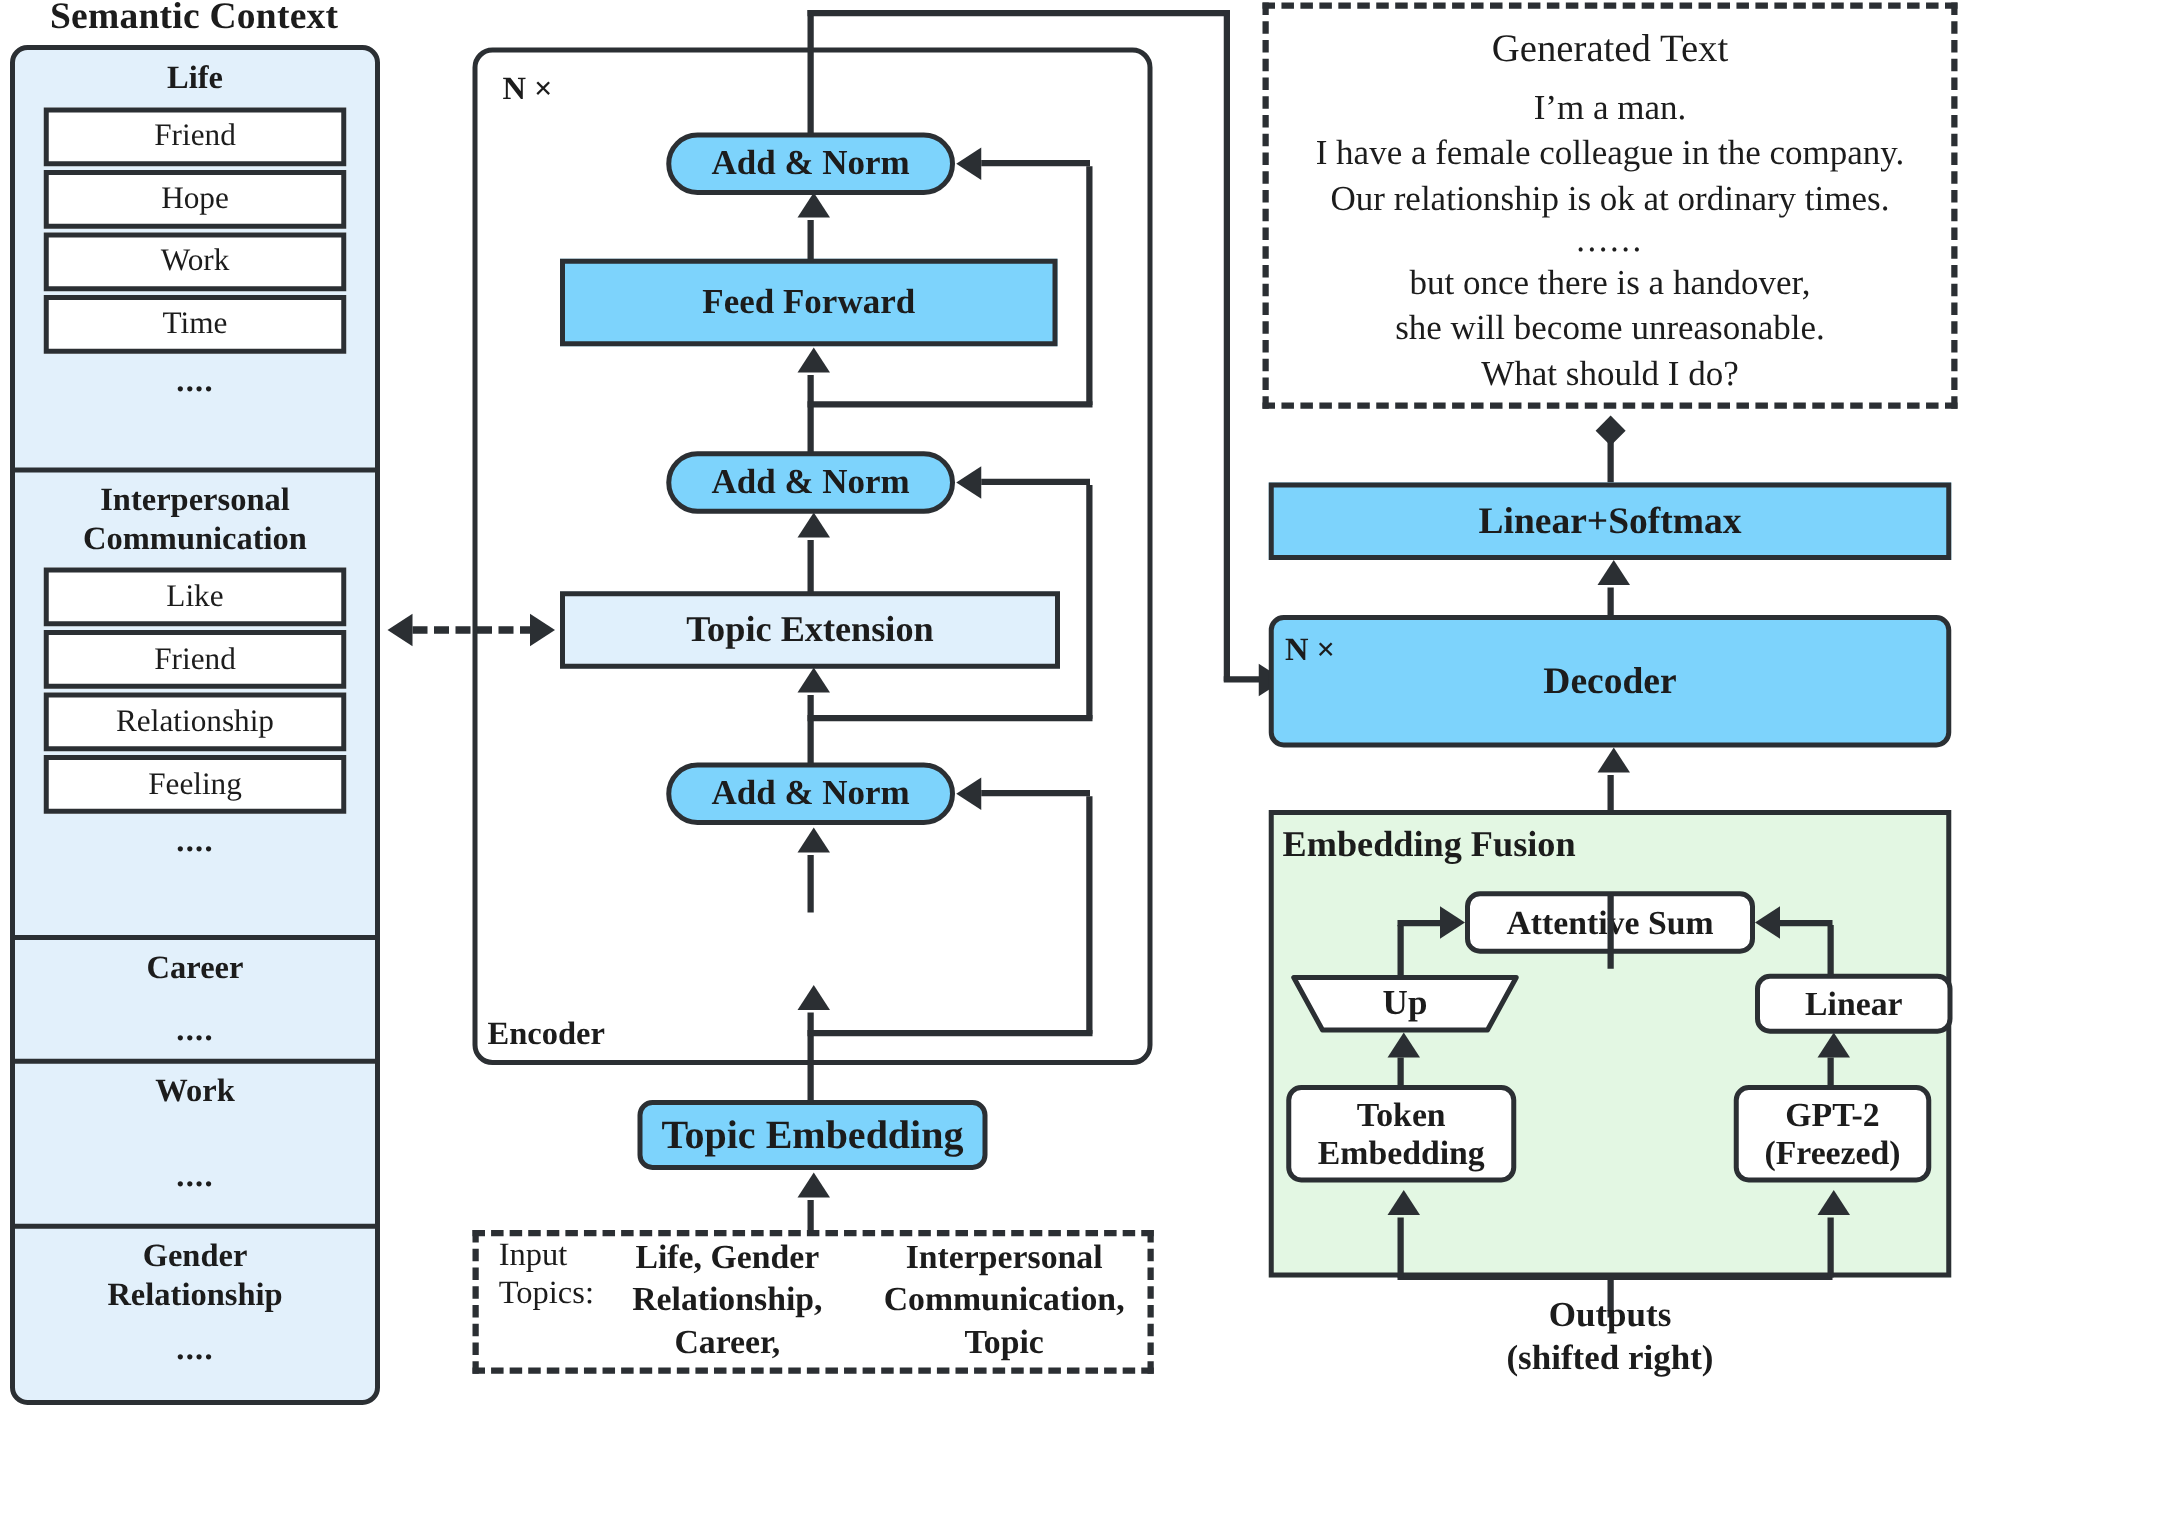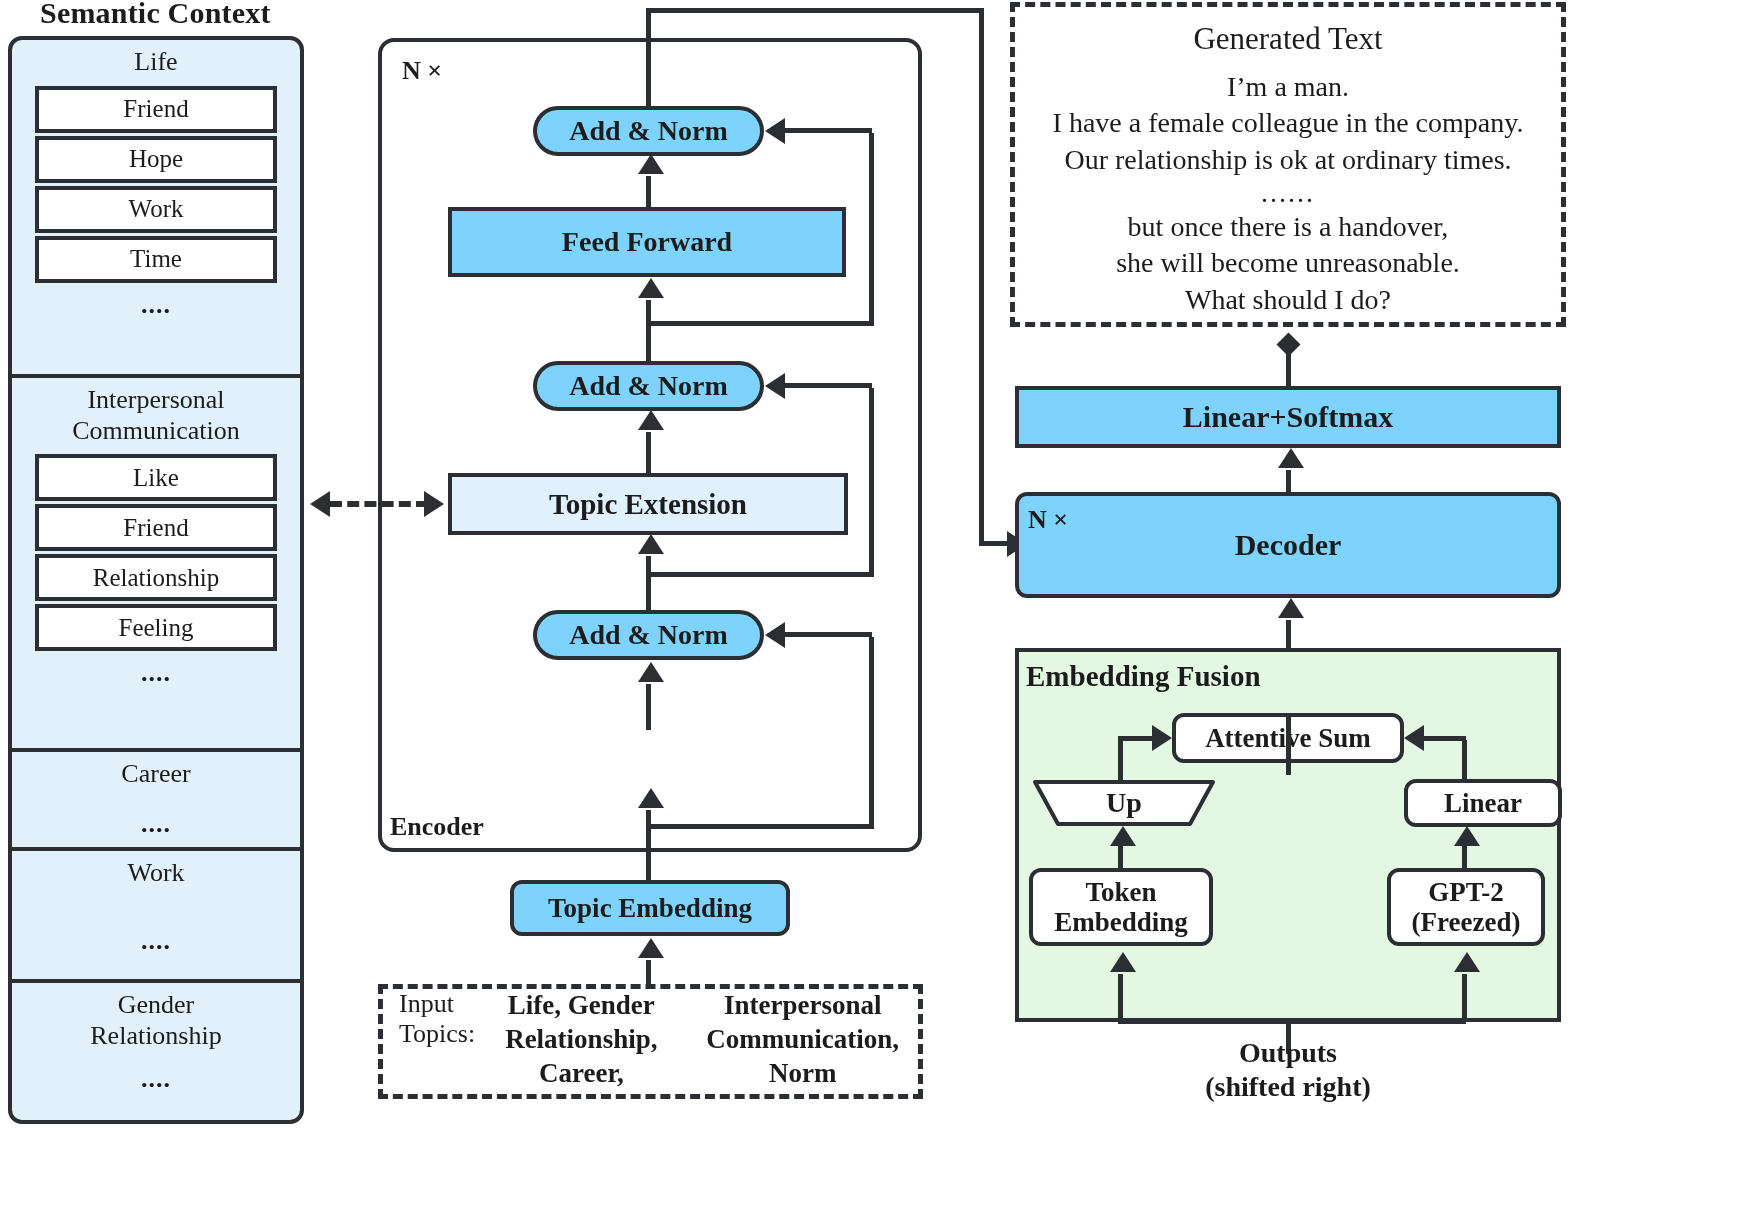--- a/index.html
+++ b/index.html
@@ -15,21 +15,21 @@
   .box.white{background:#ffffff;}
   .box.blue{background:#e0f0fc;}
 
   
   .sc-title{position:absolute;font-weight:bold;font-size:30px;letter-spacing:.2px;}
   .sc-panel{position:absolute;border:4px solid #2b2f33;border-radius:14px;background:#e2f0fb;
             box-sizing:border-box;overflow:hidden;}
   .sc-group{position:relative;box-sizing:border-box;width:100%;
             border-bottom:4px solid #2b2f33;padding:4px 0 6px 0;}
   .sc-group.last{border-bottom:none;}
-  .sc-head{text-align:center;font-weight:normal;font-size:26px;line-height:1.18;padding:3px 4px 5px 4px;}
+  .sc-head{text-align:center;font-weight:bold;font-size:26px;line-height:1.18;padding:3px 4px 5px 4px;}
   .sc-item{margin:3px auto;width:242px;height:47px;border:4px solid #2b2f33;background:#fff;
            display:flex;align-items:center;justify-content:center;font-size:25px;box-sizing:border-box;}
   .sc-dots{text-align:center;font-weight:bold;font-size:26px;letter-spacing:1px;line-height:1;padding:6px 0 2px 0;}
 
   
   .encoder-outline{position:absolute;border:4px solid #2b2f33;border-radius:16px;box-sizing:border-box;background:transparent;}
   .label-free{position:absolute;font-weight:bold;font-size:26px;}
 
   
   .ln{position:absolute;background:#2b2f33;}
@@ -127,21 +127,21 @@
   <div class="box rounded" style="left:533px;top:610px;width:231px;height:50px;font-size:28px;">Add &amp; Norm</div>
 
   <div class="box blue" style="left:448px;top:473px;width:400px;height:62px;font-size:29px;">Topic Extension</div>
 
   <div class="box rounded" style="left:533px;top:361px;width:231px;height:50px;font-size:28px;">Add &amp; Norm</div>
 
   <div class="box" style="left:448px;top:207px;width:398px;height:70px;font-size:28px;">Feed  Forward</div>
 
   <div class="box rounded" style="left:533px;top:106px;width:231px;height:50px;font-size:28px;">Add &amp; Norm</div>
 
-  <div class="box soft" style="left:510px;top:880px;width:280px;height:56px;font-size:27px;">Topic Embedding</div>
+  <div class="box soft" style="left:510px;top:880px;width:280px;height:56px;font-size:32px;">Topic Embedding</div>
 
   <div class="ln vln" style="left:646px;top:960px;height:36px;"></div>
   <div class="arrow-up" style="left:638px;top:938px;"></div>
 
   <div class="ln vln" style="left:646px;top:810px;height:72px;"></div>
   <div class="arrow-up" style="left:638px;top:788px;"></div>
 
   <div class="ln vln" style="left:646px;top:684px;height:46px;"></div>
   <div class="arrow-up" style="left:638px;top:662px;"></div>
 
@@ -175,21 +175,21 @@
   <div class="ln vln" style="left:646px;top:8px;height:100px;"></div>
   <div class="ln hln" style="left:646px;top:8px;width:338px;"></div>
   <div class="ln vln" style="left:979px;top:8px;height:537px;"></div>
   <div class="ln hln" style="left:979px;top:541px;width:30px;"></div>
   <div class="arrow-right" style="left:1007px;top:531px;"></div>
 
   <div class="dashbox" style="left:378px;top:984px;width:545px;height:115px;
        display:flex;flex-direction:row;justify-content:center;">
     <div class="it-label">Input Topics:</div>
     <div class="it-line">Life,  Gender Relationship,  Career,</div>
-    <div class="it-line">Interpersonal Communication,  Norm</div>
+    <div class="it-line">Interpersonal Communication,  Topic</div>
   </div>
 
   <div class="dashbox" style="left:1010px;top:2px;width:556px;height:325px;padding:8px 14px;">
     <div class="gt-title">Generated Text</div>
     <div class="gt-line" style="margin-top:12px;">I’m a man.</div>
     <div class="gt-line">I have a female colleague in the company.</div>
     <div class="gt-line">Our relationship is ok at ordinary times.</div>
     <div class="gt-dots">......</div>
     <div class="gt-line">but once there is a handover,</div>
     <div class="gt-line">she will become unreasonable.</div>

